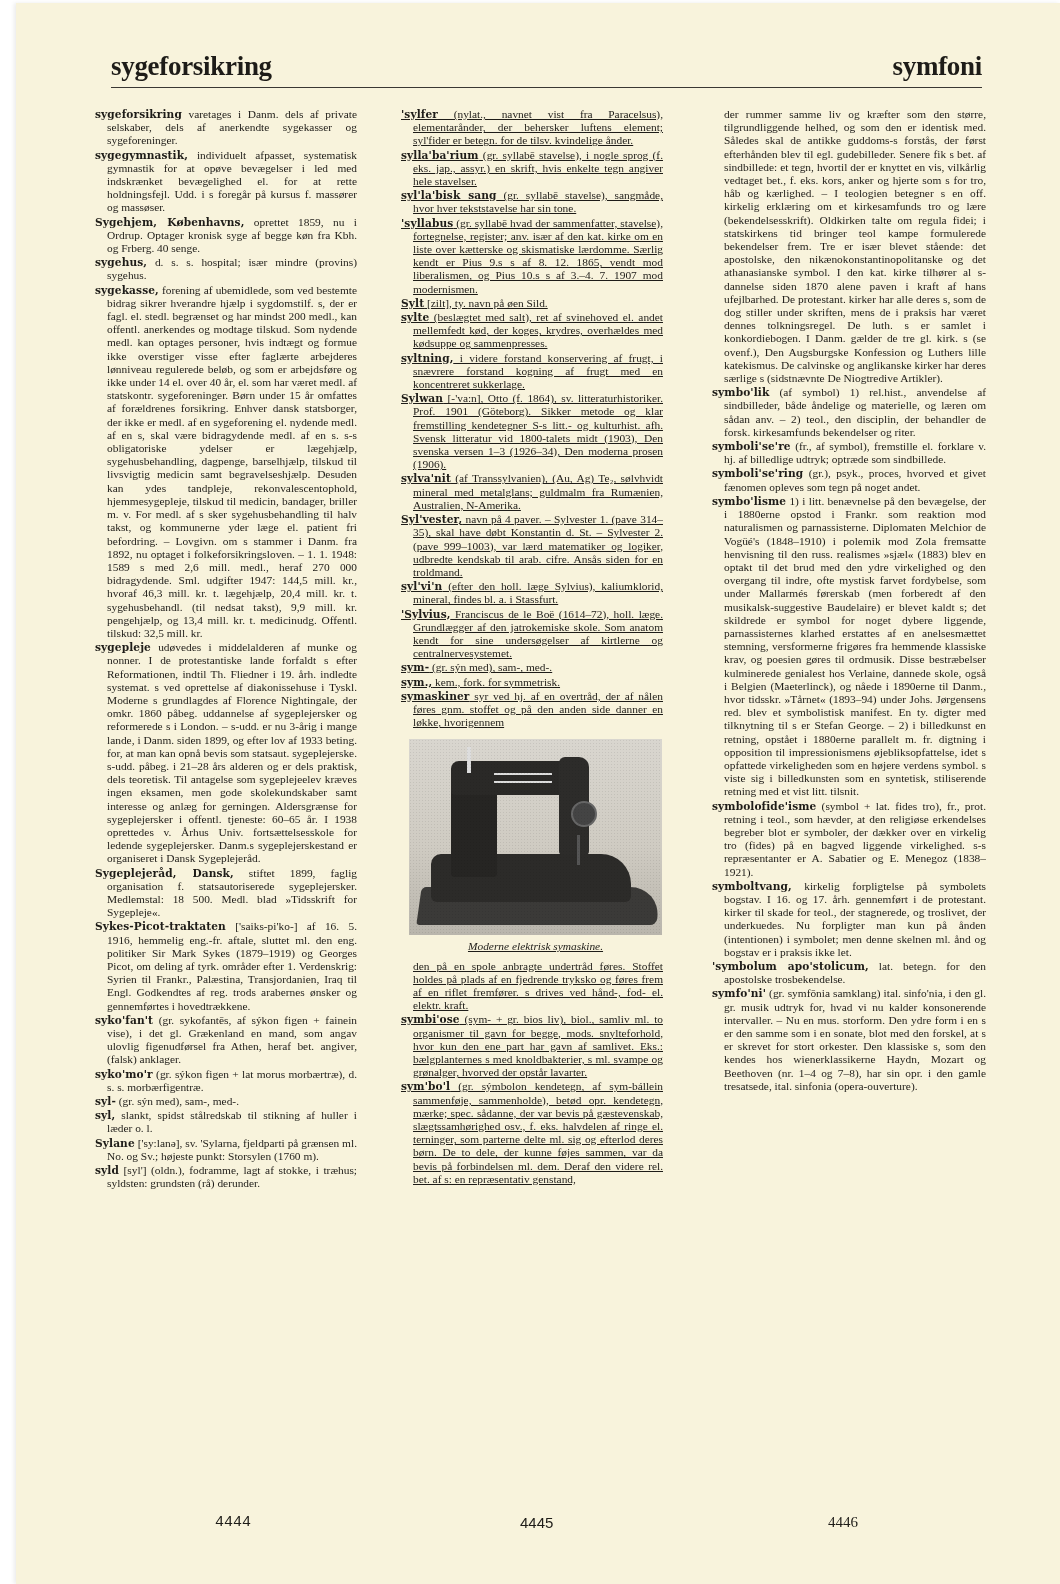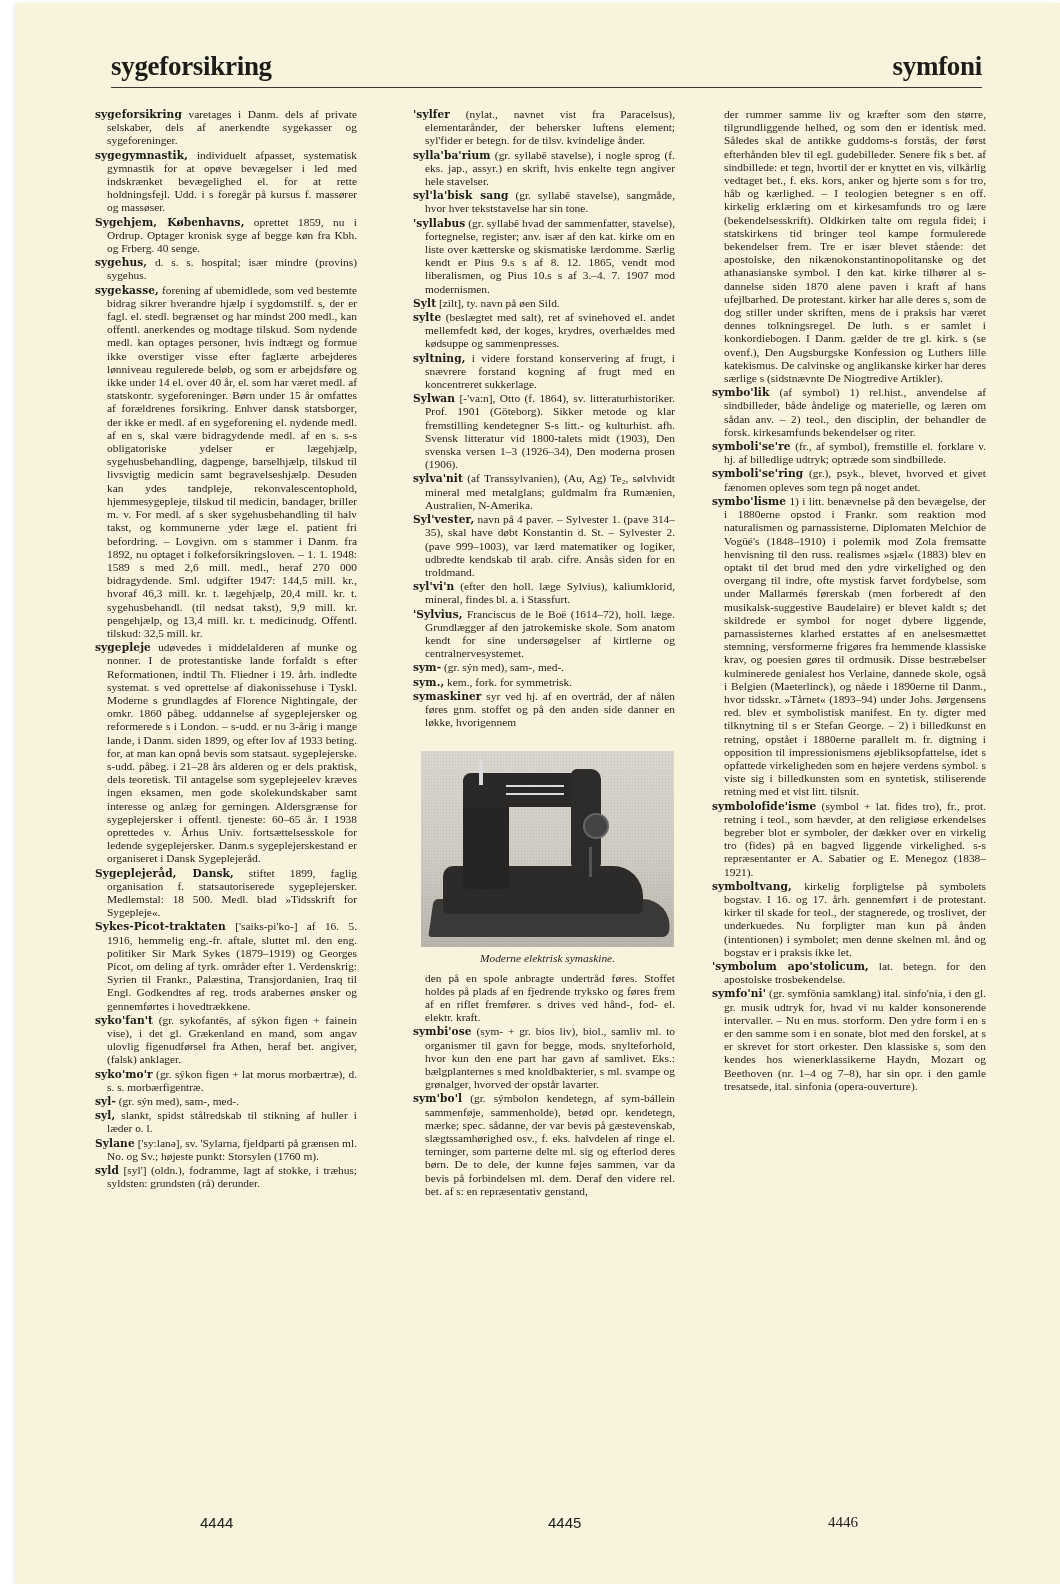--- a/index.html
+++ b/index.html
@@ -19,49 +19,49 @@
     position: absolute; top: 0; font-weight: bold; font-size: 27px; letter-spacing: -0.3px;
   }
   .running-head .left { left: 0; }
   .running-head .right { right: 0; }
 
   .col {
     position: absolute; top: 108px; font-size: 11.4px; line-height: 13.2px; text-align: justify;
     hyphens: manual;
   }
   .col1 { left: 95px; width: 262px; }
-  .col2 { left: 413px; width: 262px; }
+  .col2 { left: 401px; width: 262px; text-decoration: underline; }
   .col3 { left: 712px; width: 274px; }
 
   .entry { margin: 0 0 1px 0; padding-left: 12px; text-indent: -12px; }
   .entry.cont { padding-left: 12px; text-indent: 0; }
   .hw { font-weight: bold; font-family: "DejaVu Serif", serif; font-size: 10.6px; letter-spacing: 0.1px; }
 
-  .figure { margin: 22px 0 6px 8px; width: 253px; }
+  .figure { margin: 10px 0 6px 8px; width: 253px; }
   .photo {
     width: 253px; height: 196px; position: relative; overflow: hidden;
     background: linear-gradient(180deg, #d9d6cf 0%, #cfcbc2 55%, #b9b5ac 100%);
   }
   .photo .m-base { position: absolute; left: 10px; top: 148px; width: 240px; height: 38px; background: #3b3a38; border-radius: 6px 40px 8px 4px; transform: skewX(-8deg); }
   .photo .m-bed { position: absolute; left: 22px; top: 115px; width: 200px; height: 48px; background: #2c2b29; border-radius: 10px 30px 6px 6px; }
   .photo .m-pillar { position: absolute; left: 42px; top: 28px; width: 46px; height: 110px; background: #262523; border-radius: 4px; }
   .photo .m-arm { position: absolute; left: 42px; top: 22px; width: 132px; height: 34px; background: #2a2927; border-radius: 8px 12px 4px 4px; }
   .photo .m-head { position: absolute; left: 150px; top: 18px; width: 30px; height: 98px; background: #2d2c2a; border-radius: 6px 10px 4px 4px; }
   .photo .m-wheel { position: absolute; left: 162px; top: 62px; width: 22px; height: 22px; border-radius: 50%; background: #444; border: 2px solid #666; }
   .photo .m-logo { position: absolute; left: 85px; top: 34px; width: 58px; height: 6px; border-top: 2px solid #ddd; border-bottom: 2px solid #ddd; }
   .photo .m-spool { position: absolute; left: 58px; top: 8px; width: 4px; height: 26px; background: #ddd; }
   .photo .m-needle { position: absolute; left: 168px; top: 96px; width: 3px; height: 30px; background: #555; }
   .photo .grain { position: absolute; inset: 0; background-image: radial-gradient(rgba(0,0,0,0.08) 1px, transparent 1px); background-size: 3px 3px; }
   .caption { text-align: center; font-style: italic; font-size: 11.4px; margin-top: 5px; }
 
   .folio {
     position: absolute; top: 1514px; font-size: 15px; font-family: "Liberation Sans Narrow", "Liberation Sans", sans-serif;
   }
-  .folio1 { left: 200px; }
-  .folio2 { left: 520px; margin-left: 28px; }
+  .folio1 { left: 215px; font-family: Liberation Mono, monospace; }
+  .folio2 { left: 520px; }
   .folio3 { left: 828px; font-family: Liberation Serif, serif; }
 </style>
 </head>
 <body>
 
 <div class="page">
   <div class="running-head">
     <span class="left">sygeforsikring</span>
     <span class="right">symfoni</span>
   </div>
@@ -121,21 +121,21 @@
       <p class="entry cont"><span>den på en spole anbragte undertråd føres. Stoffet holdes på plads af en fjedrende tryksko og føres frem af en riflet fremfører. s drives ved hånd-, fod- el. elektr. kraft.</span></p>
       <p class="entry"><span class="hw">symbi'ose</span><span> (sym- + gr. bios liv), biol., samliv ml. to organismer til gavn for begge, mods. snylteforhold, hvor kun den ene part har gavn af samlivet. Eks.: bælgplanternes s med knoldbakterier, s ml. svampe og grønalger, hvorved der opstår lavarter.</span></p>
       <p class="entry"><span class="hw">sym'bo'l</span><span> (gr. sýmbolon kendetegn, af sym-bállein sammenføje, sammenholde), betød opr. kendetegn, mærke; spec. sådanne, der var bevis på gæstevenskab, slægtssamhørighed osv., f. eks. halvdelen af ringe el. terninger, som parterne delte ml. sig og efterlod deres børn. De to dele, der kunne føjes sammen, var da bevis på forbindelsen ml. dem. Deraf den videre rel. bet. af s: en repræsentativ genstand,</span></p>
     </div>
 </div>
 
 <div class="col col3">
     <p class="entry cont"><span>der rummer samme liv og kræfter som den større, tilgrundliggende helhed, og som den er identisk med. Således skal de antikke guddoms-s forstås, der først efterhånden blev til egl. gudebilleder. Senere fik s bet. af sindbillede: et tegn, hvortil der er knyttet en vis, vilkårlig vedtaget bet., f. eks. kors, anker og hjerte som s for tro, håb og kærlighed. – I teologien betegner s en off. kirkelig erklæring om et kirkesamfunds tro og lære (bekendelsesskrift). Oldkirken talte om regula fidei; i statskirkens tid bringer teol kampe formulerede bekendelser frem. Tre er især blevet stående: det apostolske, den nikænokonstantinopolitanske og det athanasianske symbol. I den kat. kirke tilhører al s-dannelse siden 1870 alene paven i kraft af hans ufejlbarhed. De protestant. kirker har alle deres s, som de dog stiller under skriften, mens de i praksis har været dennes tolkningsregel. De luth. s er samlet i konkordiebogen. I Danm. gælder de tre gl. kirk. s (se ovenf.), Den Augsburgske Konfession og Luthers lille katekismus. De calvinske og anglikanske kirker har deres særlige s (sidstnævnte De Niogtredive Artikler).</span></p>
     <p class="entry"><span class="hw">symbo'lik</span><span> (af symbol) 1) rel.hist., anvendelse af sindbilleder, både åndelige og materielle, og læren om sådan anv. – 2) teol., den disciplin, der behandler de forsk. kirkesamfunds bekendelser og riter.</span></p>
     <p class="entry"><span class="hw">symboli'se're</span><span> (fr., af symbol), fremstille el. forklare v. hj. af billedlige udtryk; optræde som sindbillede.</span></p>
-    <p class="entry"><span class="hw">symboli'se'ring</span><span> (gr.), psyk., blevet, hvorved et givet fænomen opleves som tegn på noget andet.</span></p>
+    <p class="entry"><span class="hw">symboli'se'ring</span><span> (gr.), psyk., proces, hvorved et givet fænomen opleves som tegn på noget andet.</span></p>
     <p class="entry"><span class="hw">symbo'lisme</span><span> 1) i litt. benævnelse på den bevægelse, der i 1880erne opstod i Frankr. som reaktion mod naturalismen og parnassisterne. Diplomaten Melchior de Vogüé's (1848–1910) i polemik mod Zola fremsatte henvisning til den russ. realismes »sjæl« (1883) blev en optakt til det brud med den ydre virkelighed og den overgang til indre, ofte mystisk farvet fordybelse, som under Mallarmés førerskab (men forberedt af den musikalsk-suggestive Baudelaire) er blevet kaldt s; det skildrede er symbol for noget dybere liggende, parnassisternes klarhed erstattes af en anelsesmættet stemning, versformerne frigøres fra hemmende klassiske krav, og poesien gøres til ordmusik. Disse bestræbelser kulminerede genialest hos Verlaine, dannede skole, også i Belgien (Maeterlinck), og nåede i 1890erne til Danm., hvor tidsskr. »Tårnet« (1893–94) under Johs. Jørgensens red. blev et symbolistisk manifest. En ty. digter med tilknytning til s er Stefan George. – 2) i billedkunst en retning, opstået i 1880erne parallelt m. fr. digtning i opposition til impressionismens øjebliksopfattelse, idet s opfattede virkeligheden som en højere verdens symbol. s viste sig i billedkunsten som en syntetisk, stiliserende retning med et vist litt. tilsnit.</span></p>
     <p class="entry"><span class="hw">symbolofide'isme</span><span> (symbol + lat. fides tro), fr., prot. retning i teol., som hævder, at den religiøse erkendelses begreber blot er symboler, der dækker over en virkelig tro (fides) på en bagved liggende virkelighed. s-s repræsentanter er A. Sabatier og E. Menegoz (1838–1921).</span></p>
     <p class="entry"><span class="hw">symboltvang,</span><span> kirkelig forpligtelse på symbolets bogstav. I 16. og 17. årh. gennemført i de protestant. kirker til skade for teol., der stagnerede, og troslivet, der underkuedes. Nu forpligter man kun på ånden (intentionen) i symbolet; men denne skelnen ml. ånd og bogstav er i praksis ikke let.</span></p>
     <p class="entry"><span class="hw">'symbolum apo'stolicum,</span><span> lat. betegn. for den apostolske trosbekendelse.</span></p>
     <p class="entry"><span class="hw">symfo'ni'</span><span> (gr. symfōnia samklang) ital. sinfo'nia, i den gl. gr. musik udtryk for, hvad vi nu kalder konsonerende intervaller. – Nu en mus. storform. Den ydre form i en s er den samme som i en sonate, blot med den forskel, at s er skrevet for stort orkester. Den klassiske s, som den kendes hos wienerklassikerne Haydn, Mozart og Beethoven (nr. 1–4 og 7–8), har sin opr. i den gamle tresatsede, ital. sinfonia (opera-ouverture).</span></p>
   </div>
 
 <div class="folio folio1">4444</div>
 <div class="folio folio2">4445</div>
 <div class="folio folio3">4446</div>

